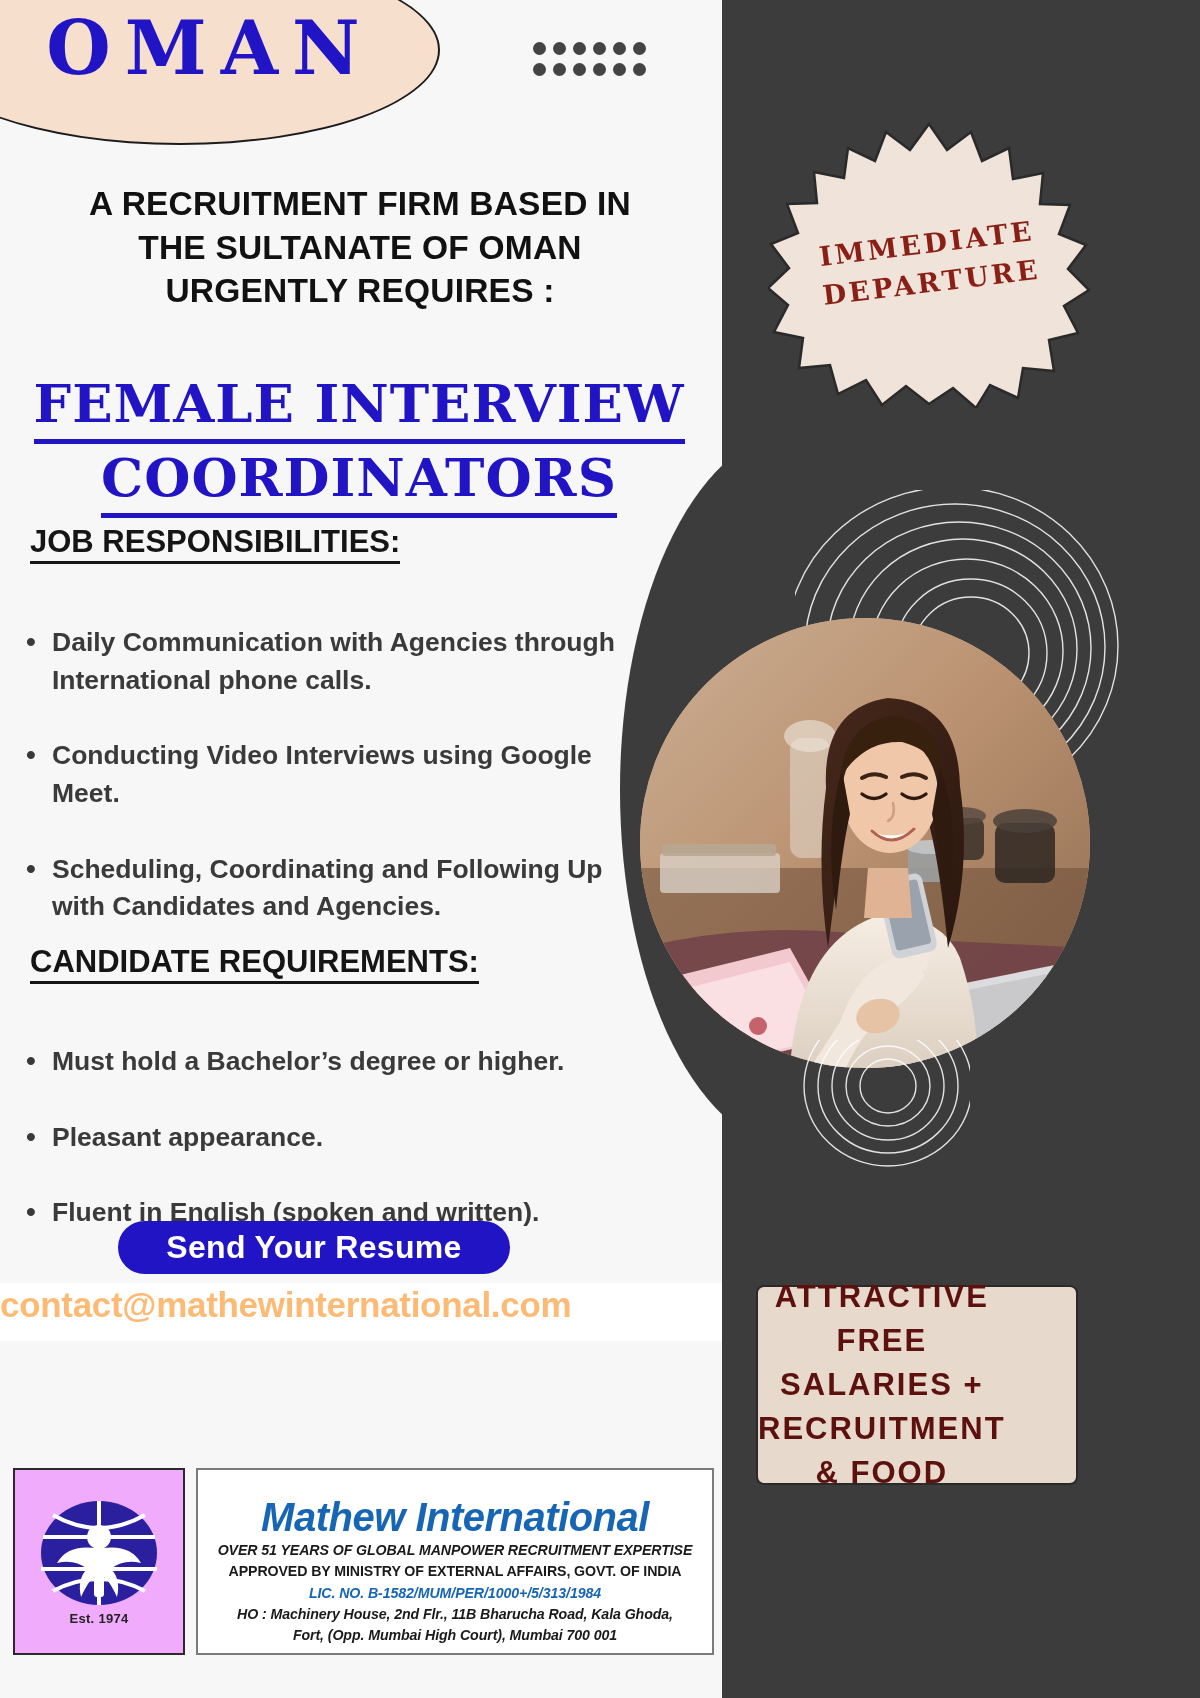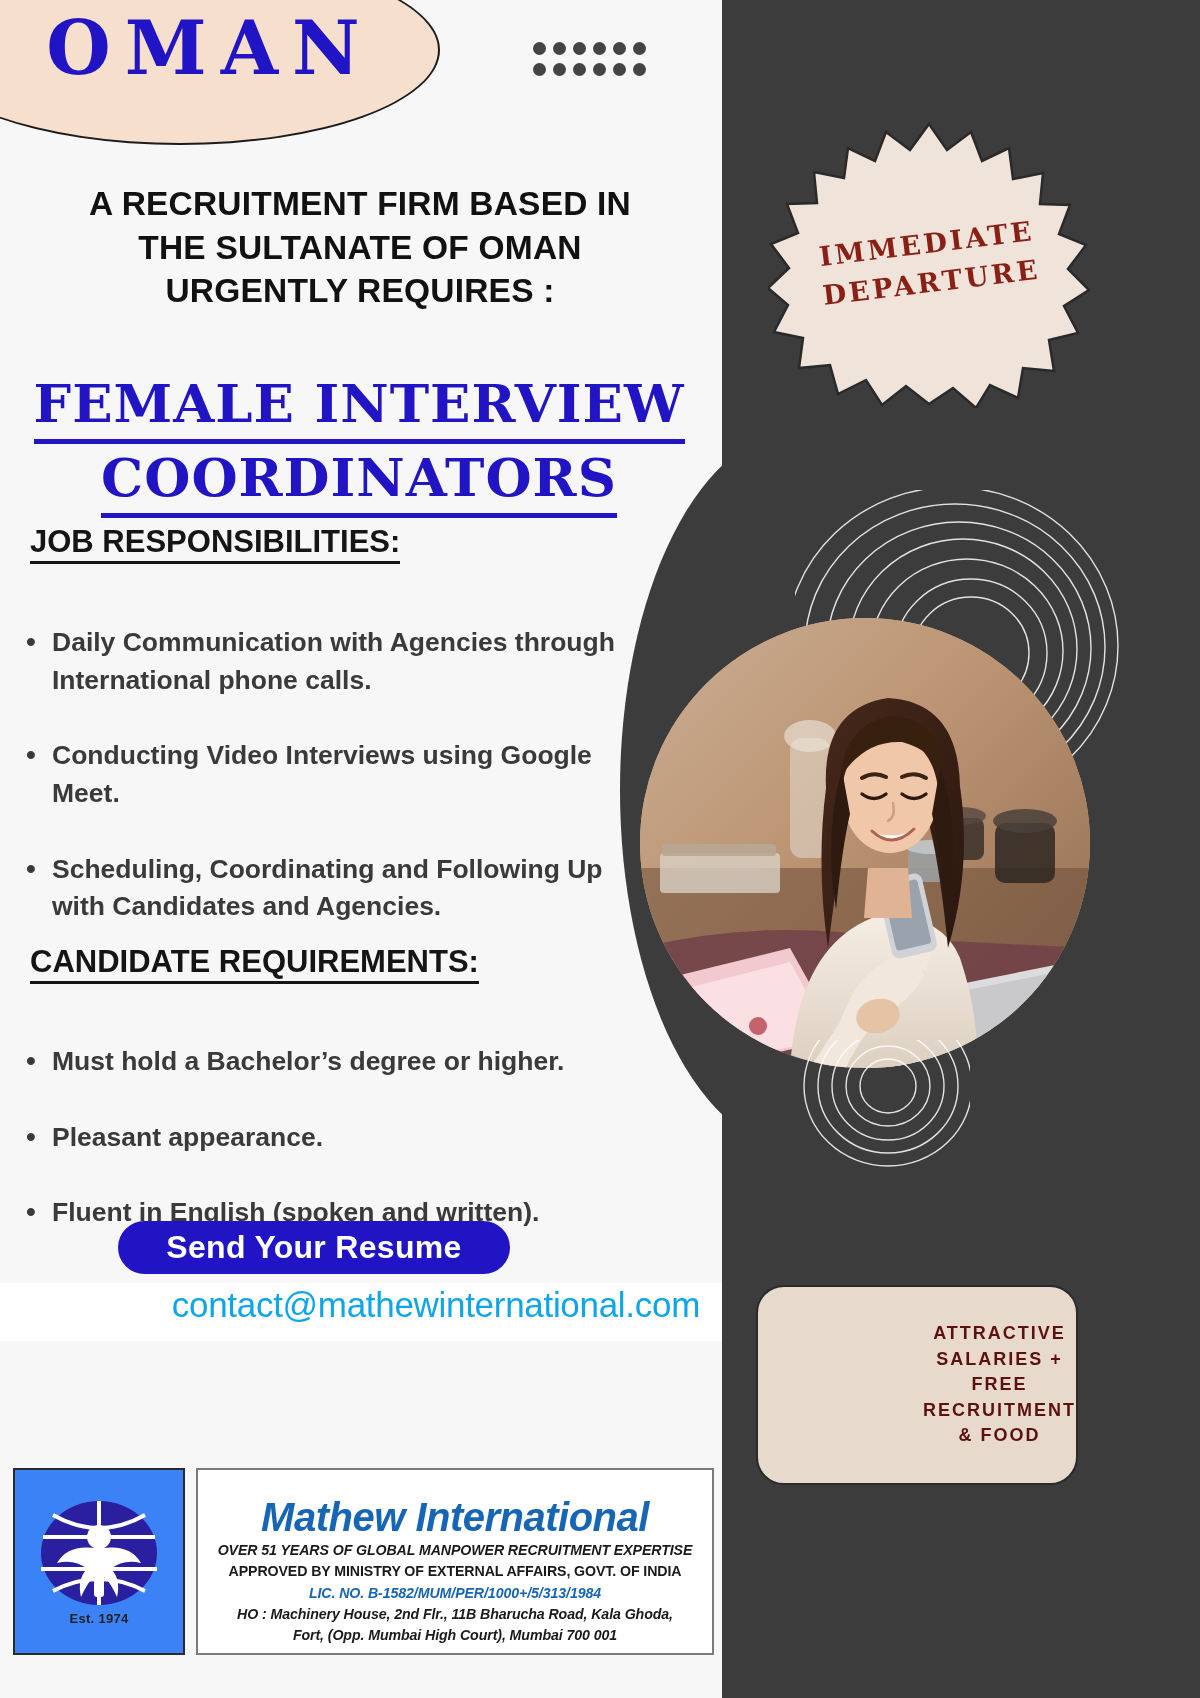--- a/index.html
+++ b/index.html
@@ -106,28 +106,28 @@
     font-weight:bold; font-size:32px; letter-spacing:0.3px;
     cursor:pointer; border:none;
   }
 
   .email-strip {
     position:absolute; left:0; top:1283px; width:722px; height:58px; z-index:4;
     background:#ffffff;
   }
   .email-text {
     position:absolute; left:0; top:1285px; width:700px; z-index:5;
-    text-align:right;
-    font-weight:normal; font-size:35px; color:#0ea5e9; letter-spacing:-0.3px;
+    text-align:left;
+    font-weight:bold; font-size:35px; color:#fdba74; letter-spacing:-0.3px;
   }
 
   
   .footer-logo-box {
     position:absolute; left:13px; top:1468px; width:172px; height:187px; z-index:5;
-    background:#3b82f6; border:2px solid #2a2a2a;
+    background:#f0abfc; border:2px solid #2a2a2a;
     display:flex; flex-direction:column; align-items:center; justify-content:center;
   }
   .globe { width:128px; height:112px; }
   .est-text { font-size:13px; font-weight:bold; color:#222; margin-top:2px; letter-spacing:0.3px;}
 
   .footer-info-box {
     position:absolute; left:196px; top:1468px; width:518px; height:187px; z-index:5;
     background:#fff; border:2px solid #7b7b7b;
     padding:20px 6px 4px;
     text-align:center;
@@ -160,24 +160,24 @@
   }
   .rings {
     position:absolute; left:795px; top:490px; width:340px; height:330px; z-index:3;
   }
   .rings-lower {
     position:absolute; left:800px; top:1040px; width:170px; height:130px; z-index:5;
   }
 
   .salary-box {
     position:absolute; left:756px; top:1285px; width:322px; height:200px; z-index:4;
-    background:#e8d9cd; border:2px solid #2a2a2a; border-radius:28px;
-    display:flex; align-items:center; justify-content:flex-end;
+    background:#e8d9cd; border:2px solid #2a2a2a; border-radius:8px;
+    display:flex; align-items:center; justify-content:flex-start;
     text-align:center;
-    font-weight:bold; font-size:18px; line-height:1.42; letter-spacing:2px;
+    font-weight:bold; font-size:31px; line-height:1.42; letter-spacing:2px;
     color:#5c110e;
   }
 </style>
 </head>
 <body>
 
 <div class="poster">
 
   <div class="left-panel"></div>
   <div class="left-curve"></div>
@@ -332,22 +332,22 @@
       <path d="M232 213 Q252 232 274 211" stroke="#b0614f" stroke-width="3" fill="none" stroke-linecap="round"></path>
 
       <path d="M300 150 Q322 210 306 286 Q300 232 292 196 Z" fill="#2f1a0f"></path>
       <path d="M202 152 Q184 212 196 292 Q202 230 210 196 Z" fill="#2f1a0f"></path>
     </svg>
   </div>
 
   <div class="salary-box">
     <div>
       <div>ATTRACTIVE</div>
+      <div>FREE</div>
       <div>SALARIES +</div>
-      <div>FREE</div>
       <div>RECRUITMENT</div>
       <div>&amp; FOOD</div>
     </div>
   </div>
 
   <div class="footer-logo-box">
     <svg class="globe" viewBox="0 0 128 112">
       <ellipse cx="64" cy="56" rx="58" ry="52" fill="#2a1f9e"></ellipse>
       <g stroke="#ffffff" stroke-width="4" fill="none">
         <path d="M8 40 H120"></path>

